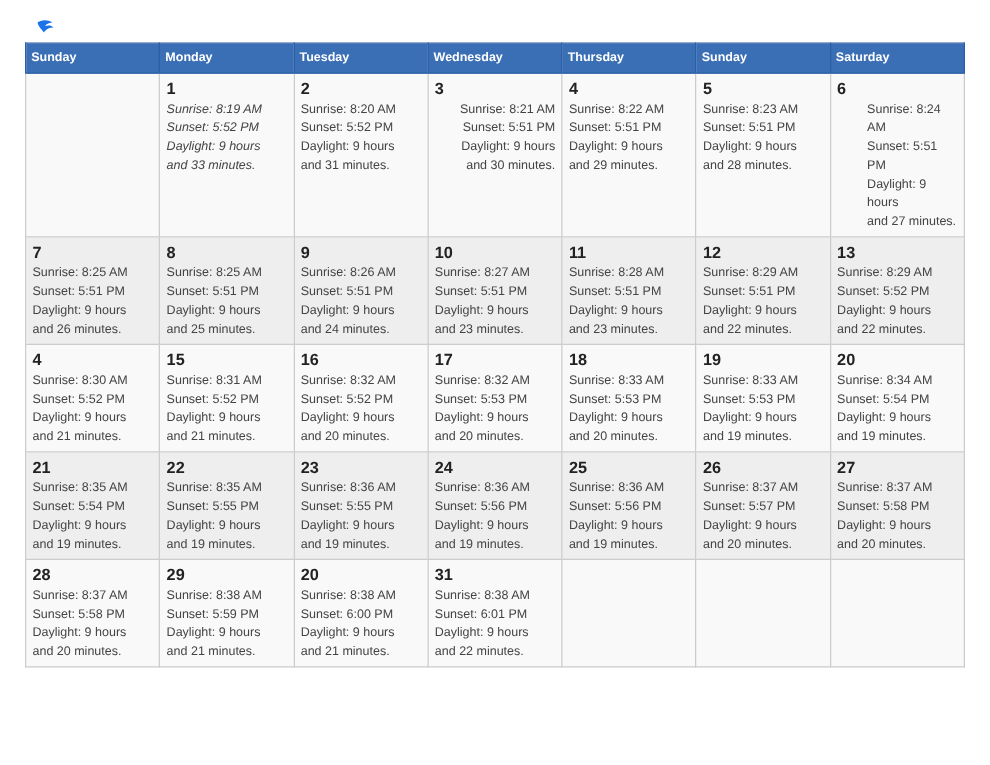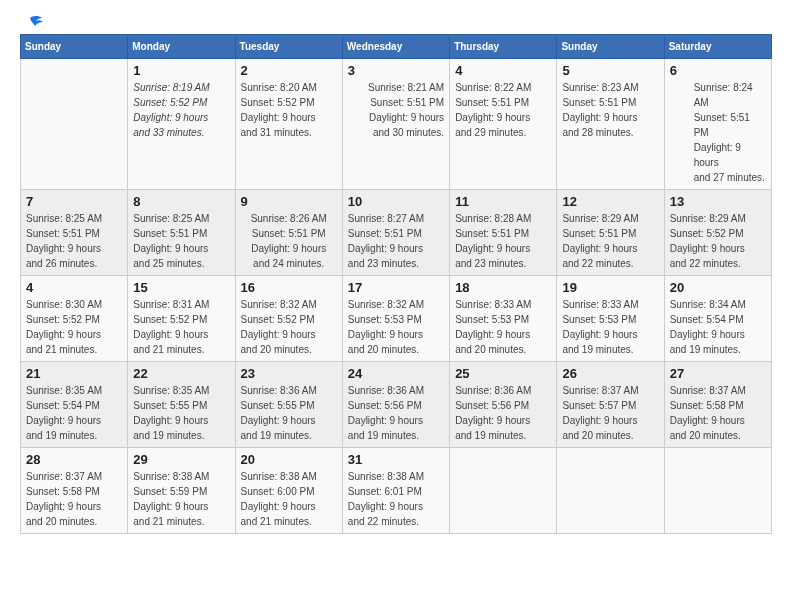--- a/index.html
+++ b/index.html
@@ -172,21 +172,21 @@
         </td>
         <td>
           <span class="day-number">8</span>
           <div class="day-info" style="white-space: pre-line;">Sunrise: 8:25 AM
 Sunset: 5:51 PM
 Daylight: 9 hours
 and 25 minutes.</div>
         </td>
         <td>
           <span class="day-number">9</span>
-          <div class="day-info" style="white-space: pre-line; text-align: center;">Sunrise: 8:26 AM
+          <div class="day-info" style="white-space: pre-line;">Sunrise: 8:26 AM
 Sunset: 5:51 PM
 Daylight: 9 hours
 and 24 minutes.</div>
         </td>
         <td>
           <span class="day-number">10</span>
           <div class="day-info" style="white-space: pre-line;">Sunrise: 8:27 AM
 Sunset: 5:51 PM
 Daylight: 9 hours
 and 23 minutes.</div>

